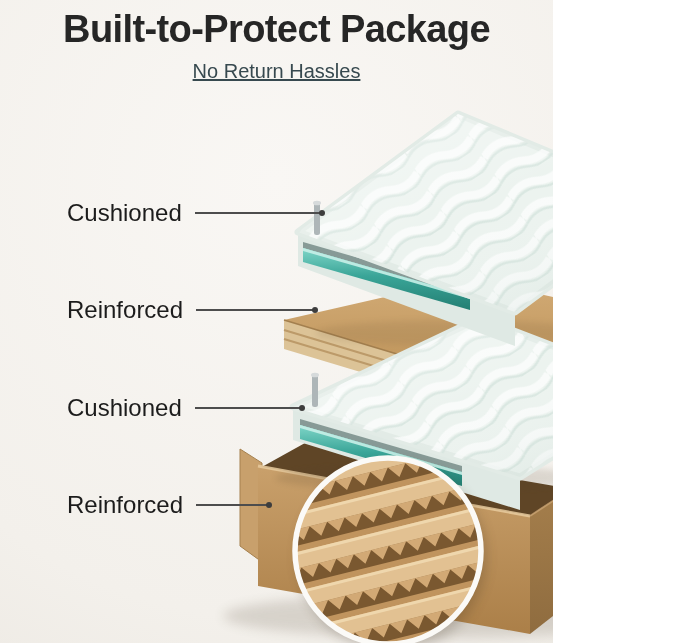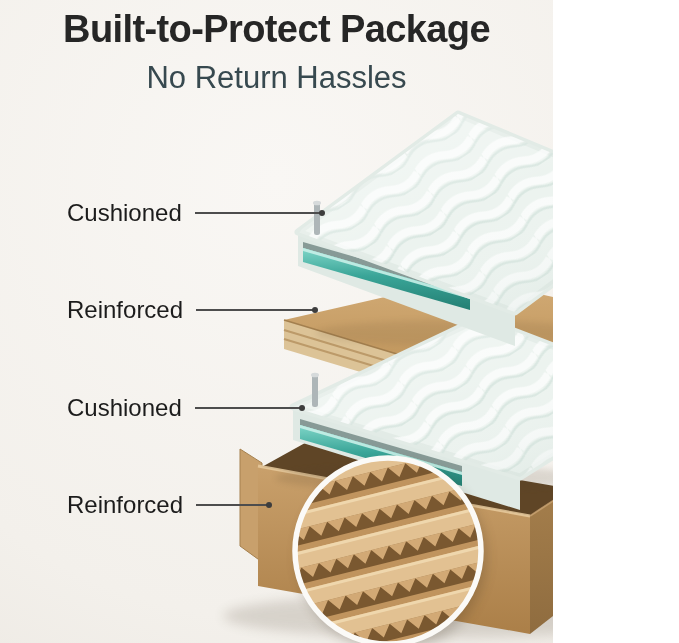--- a/index.html
+++ b/index.html
@@ -4,21 +4,21 @@
 <style>
   * { margin:0; padding:0; box-sizing:border-box; }
   html,body { width:679px; height:643px; }
   body { font-family:"Liberation Sans", sans-serif; }
   .canvas {
     position:relative; width:553px; height:643px; overflow:hidden;
     background: radial-gradient(130% 110% at 50% 28%, #f9f7f4 0%, #f3f0eb 62%, #e9e5de 100%);
   }
   header { position:absolute; top:8px; left:0; right:0; text-align:center; z-index:3; }
   h1 { font-size:38px; font-weight:bold; color:#262626; letter-spacing:-0.6px; }
-  h2 { font-size:31px; font-weight:400; color:#37494f; margin-top:9px; }
+  h2 { font-size:20px; font-weight:400; color:#37494f; margin-top:9px;text-decoration:underline; }
   svg.illustration { position:absolute; left:0; top:0; z-index:1; }
   .callout { position:absolute; left:35px; display:flex; align-items:center; z-index:4; }
   .callout-label { font-size:24px; color:#1c1c1c; white-space:nowrap;margin-left:32px; }
   .leader { position:relative; height:0; border-top:2px solid #4d4d4d; margin-left:13px; }
   .leader::after {
     content:""; position:absolute; right:-4px; top:-4px;
     width:6px; height:6px; border-radius:50%; background:#3d3d3d;
   }
 </style>
 </head>

